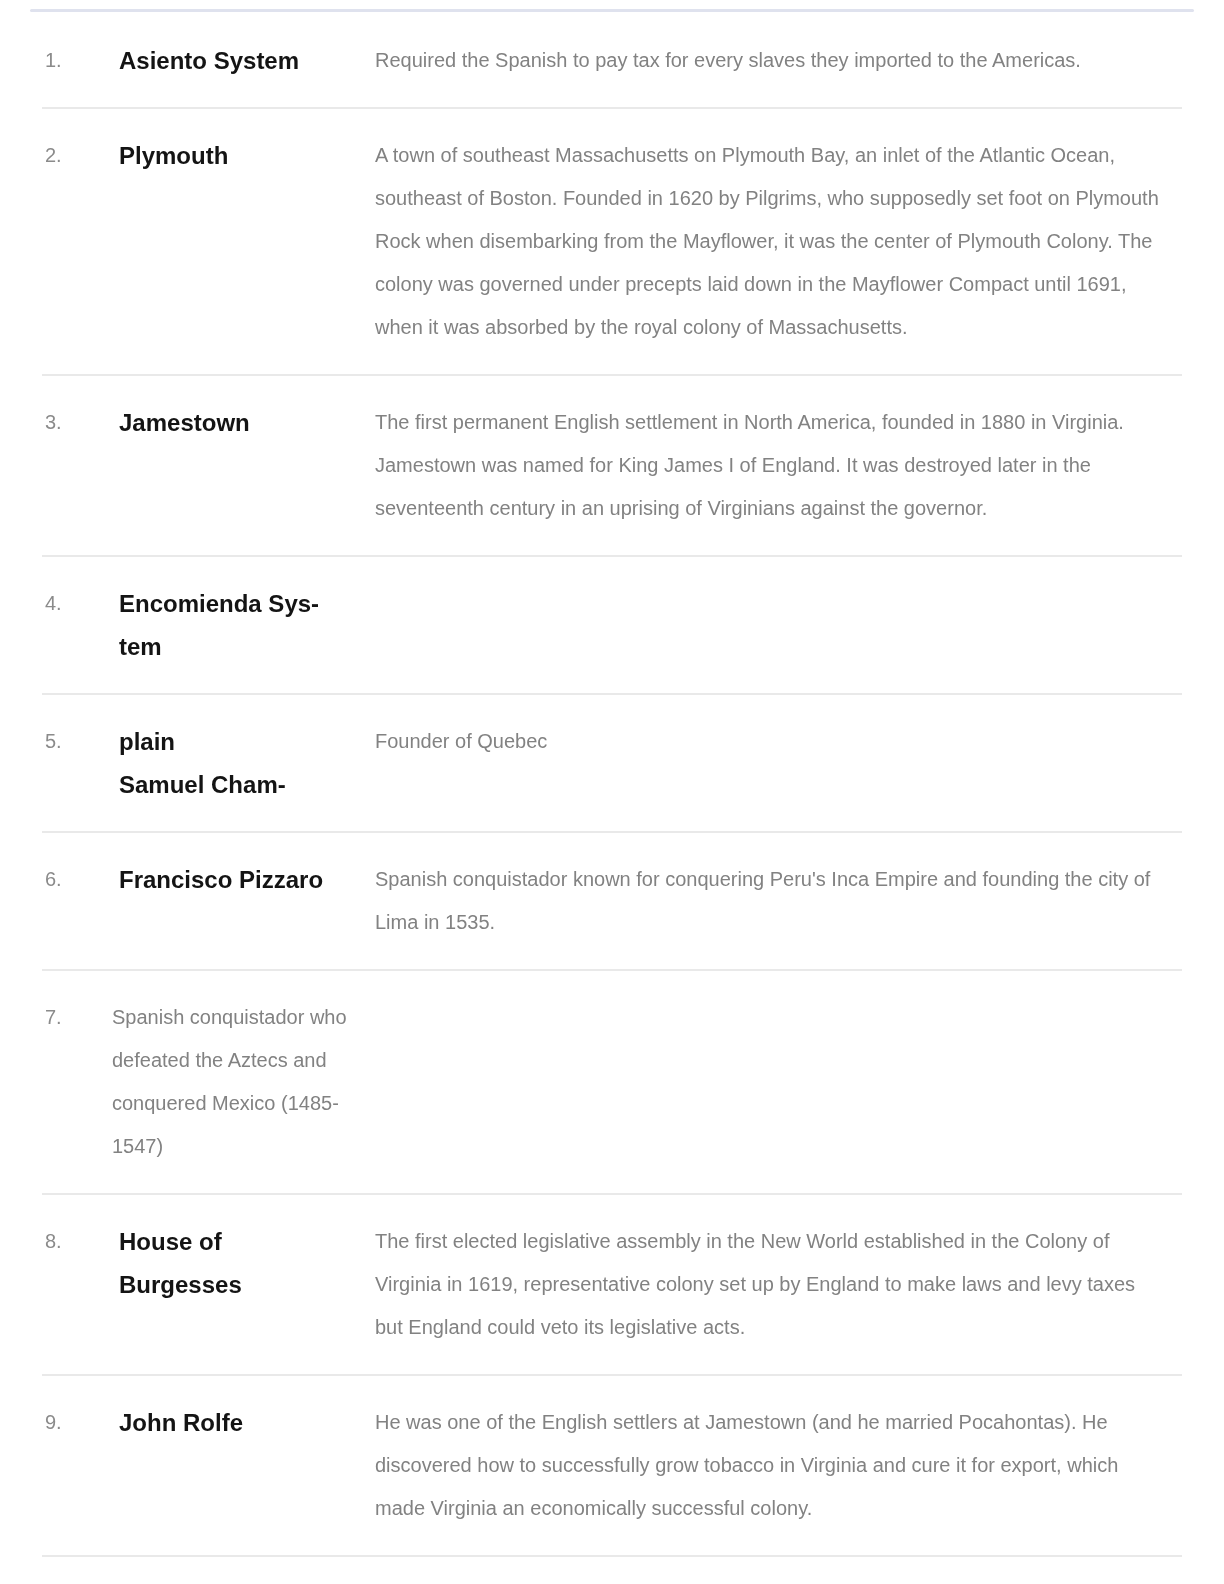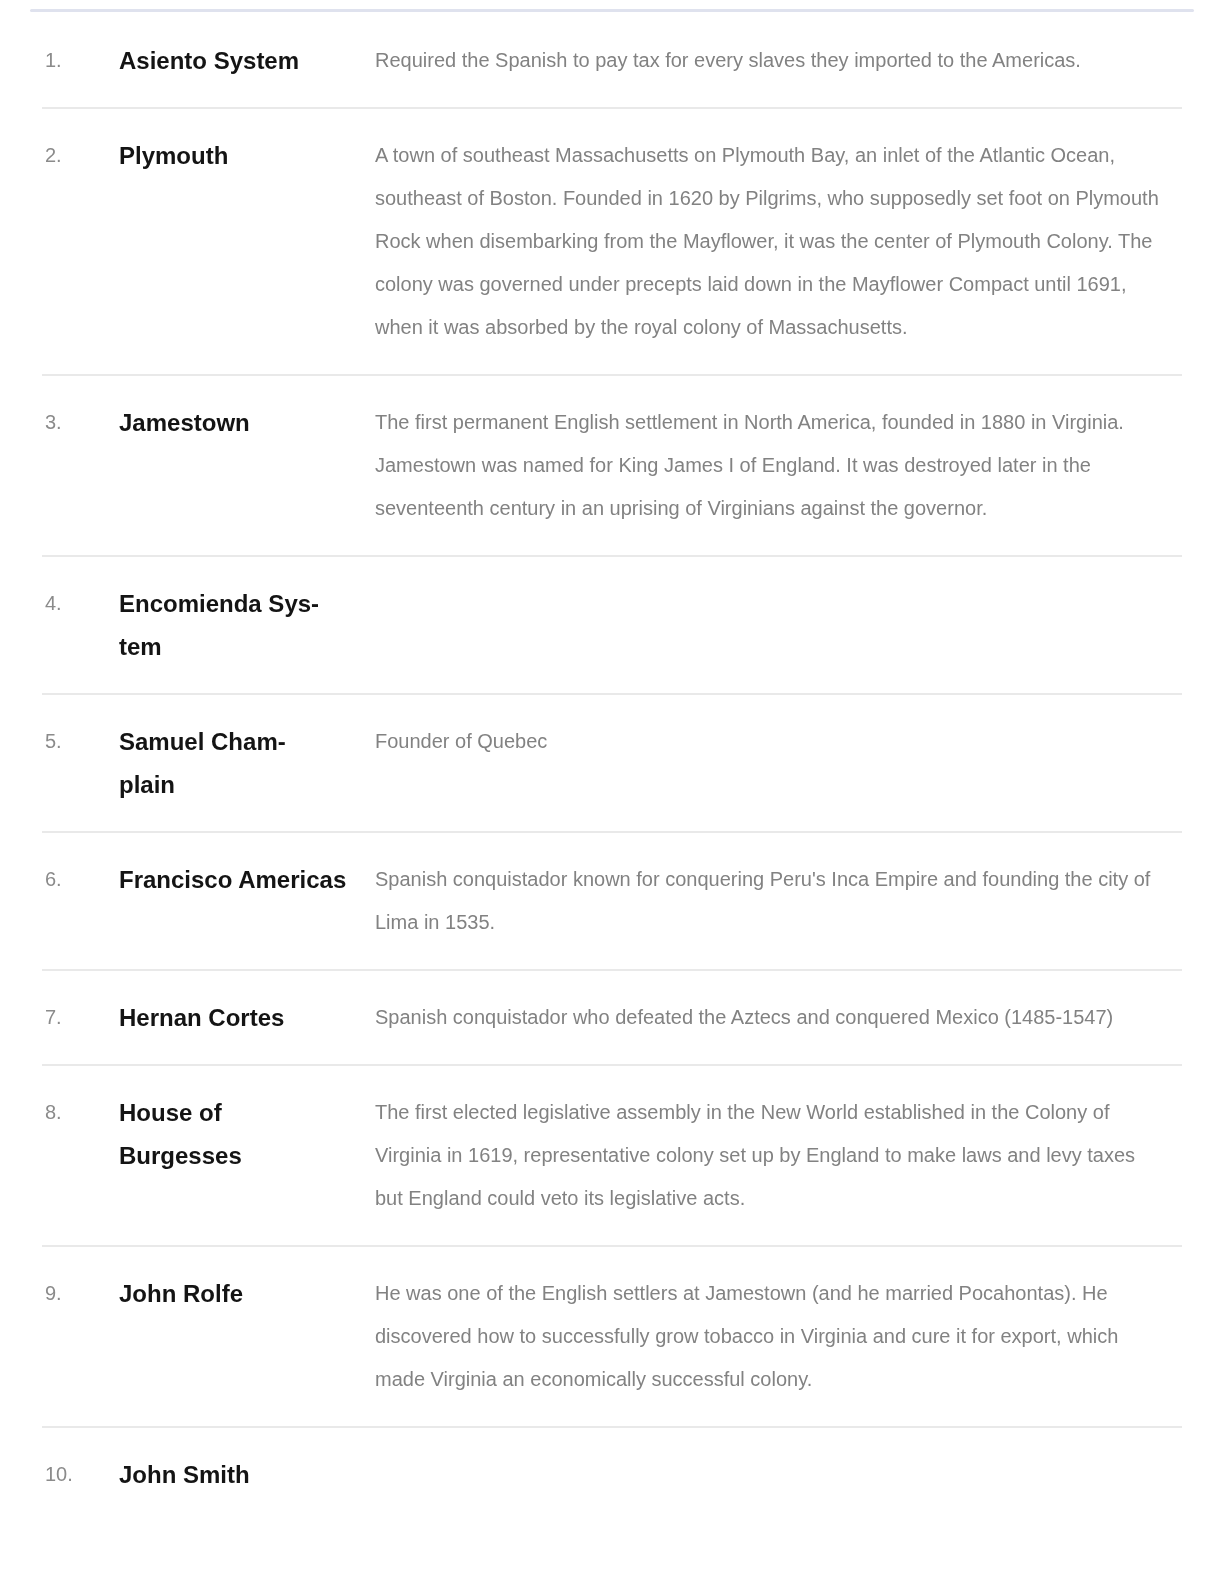--- a/index.html
+++ b/index.html
@@ -132,43 +132,39 @@
       <div class="term">
         <div class="term-line">Encomienda Sys-</div>
         <div class="term-line">tem</div>
       </div>
     </div>
     <div class="rule"></div>
 
     <div class="entry">
       <div class="num">5.</div>
       <div class="term">
+        <div class="term-line">plain</div>
         <div class="term-line">Samuel Cham-</div>
-        <div class="term-line">plain</div>
       </div>
       <div class="def">Founder of Quebec</div>
     </div>
     <div class="rule"></div>
 
     <div class="entry">
       <div class="num">6.</div>
       <div class="term">
-        <div class="term-line">Francisco Americas</div>
+        <div class="term-line">Francisco Pizzaro</div>
 
       </div>
       <div class="def">Spanish conquistador known for conquering Peru's Inca Empire and founding the city of Lima in 1535.</div>
     </div>
     <div class="rule"></div>
 
     <div class="entry">
       <div class="num">7.</div>
-      <div class="term">
-        <div class="term-line">Hernan Cortes</div>
-
-      </div>
       <div class="def">Spanish conquistador who defeated the Aztecs and conquered Mexico (1485-1547)</div>
     </div>
     <div class="rule"></div>
 
     <div class="entry">
       <div class="num">8.</div>
       <div class="term">
         <div class="term-line">House of</div>
         <div class="term-line">Burgesses</div>
       </div>

